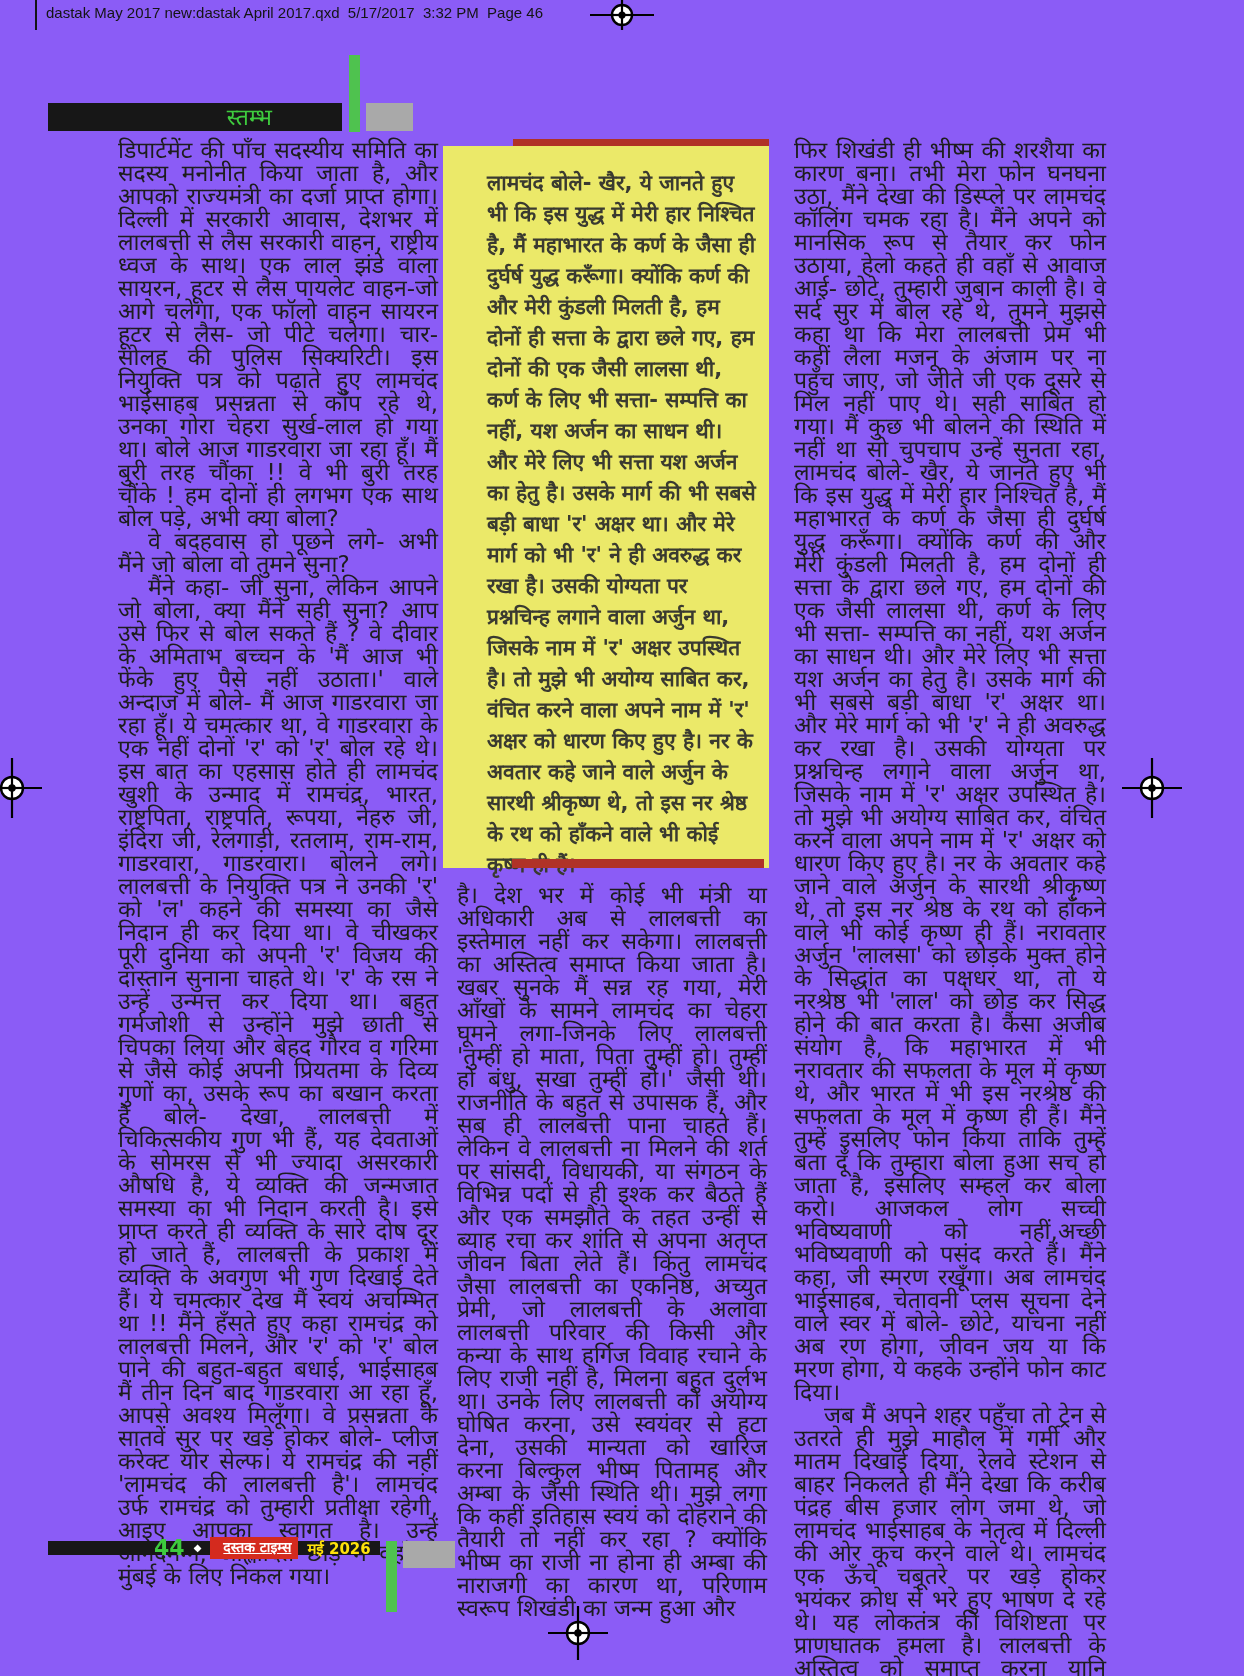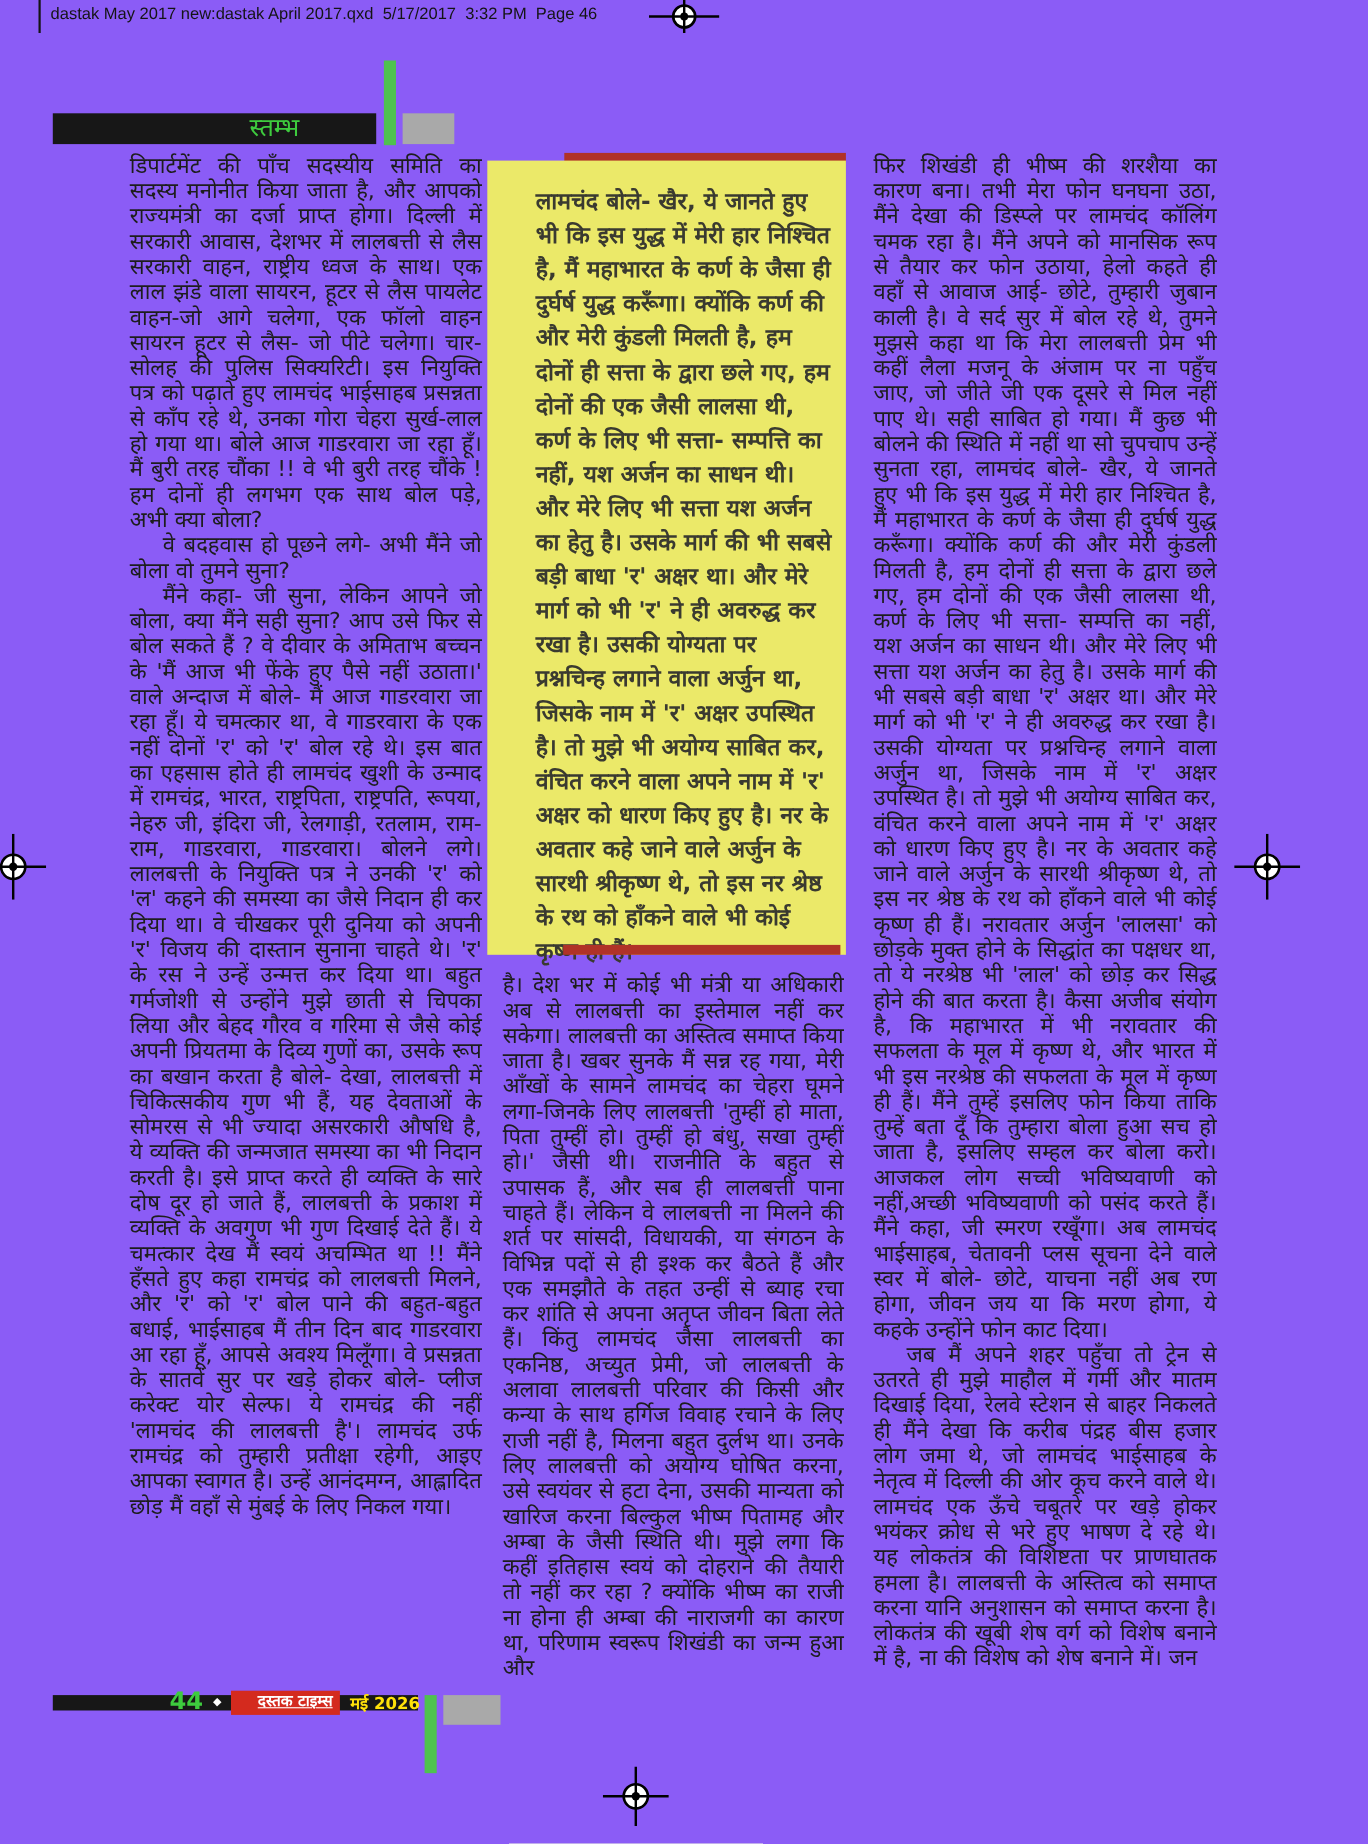--- a/index.html
+++ b/index.html
@@ -27,21 +27,21 @@
     background:#171717; box-sizing:border-box;
     display:flex; align-items:center; justify-content:flex-end; padding-right:70px;
   }
   .header-label { color:#3ecb3e; font-size:23px; line-height:1; }
   .header-stripe { position:absolute; left:349px; top:55px; width:11px; height:77px; background:#4fc24f; }
   .header-gray   { position:absolute; left:366px; top:103px; width:47px; height:28px; background:#a9a9a9; }
 
   
   .col {
     position:absolute; text-align:justify; color:#1d1d1d;
-    font-size:20px; line-height:23px;
+    font-size:23px; line-height:23px;
     font-family:"DejaVu Sans","Liberation Serif",sans-serif;
   }
   .col p { margin:0; text-indent:30px; }
   .col p.noindent { text-indent:0; }
   #col1 { left:118px; top:139px; width:320px; }
   #col2-text { left:457px; top:884px; width:310px; }
   #col3 { left:794px; top:139px; width:312px; }
 
   
   .hbox {
@@ -57,21 +57,21 @@
   
   .footer-bar {
     position:absolute; left:48px; top:1541px; width:332px; height:14px;
     background:#171717; box-sizing:border-box;
     display:flex; align-items:center; gap:9px; padding-left:106px;
   }
   .footer-num  { color:#3ecb3e; font-weight:bold; font-size:22px; line-height:1; }
   .footer-diamond { color:#ffffff; font-size:10px; line-height:1; }
   .footer-logo {
     background:#d42a1e; color:#ffffff; font-weight:bold; font-size:14px;
-    padding:1px 7px 2px 24px; line-height:1.3; text-decoration:underline; white-space:nowrap;
+    padding:1px 7px 2px 13px; line-height:1.3; text-decoration:underline; white-space:nowrap;
   }
   .footer-date { color:#ffe10a; font-weight:bold; font-size:15px; white-space:nowrap; }
   .footer-stripe { position:absolute; left:386px; top:1541px; width:11px; height:71px; background:#4fc24f; }
   .footer-gray   { position:absolute; left:403px; top:1541px; width:52px; height:27px; background:#a9a9a9; }
 </style>
 </head>
 <body>
 
 <div class="page">
 

